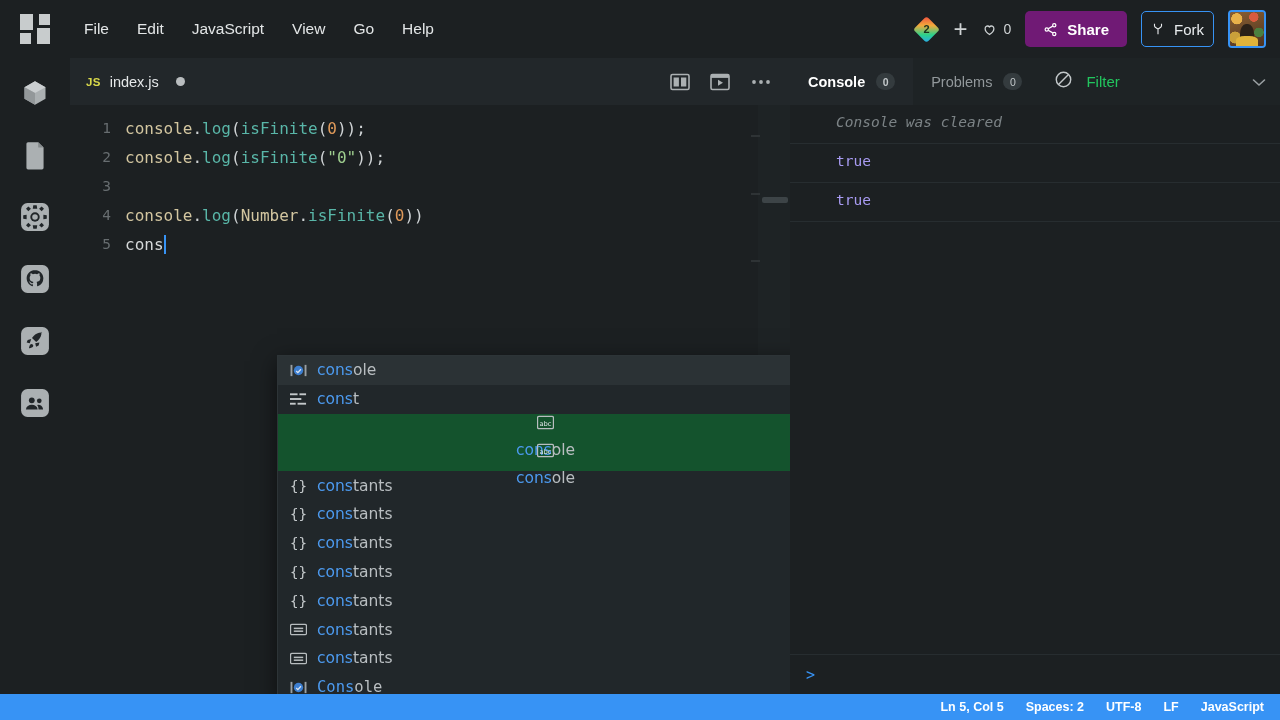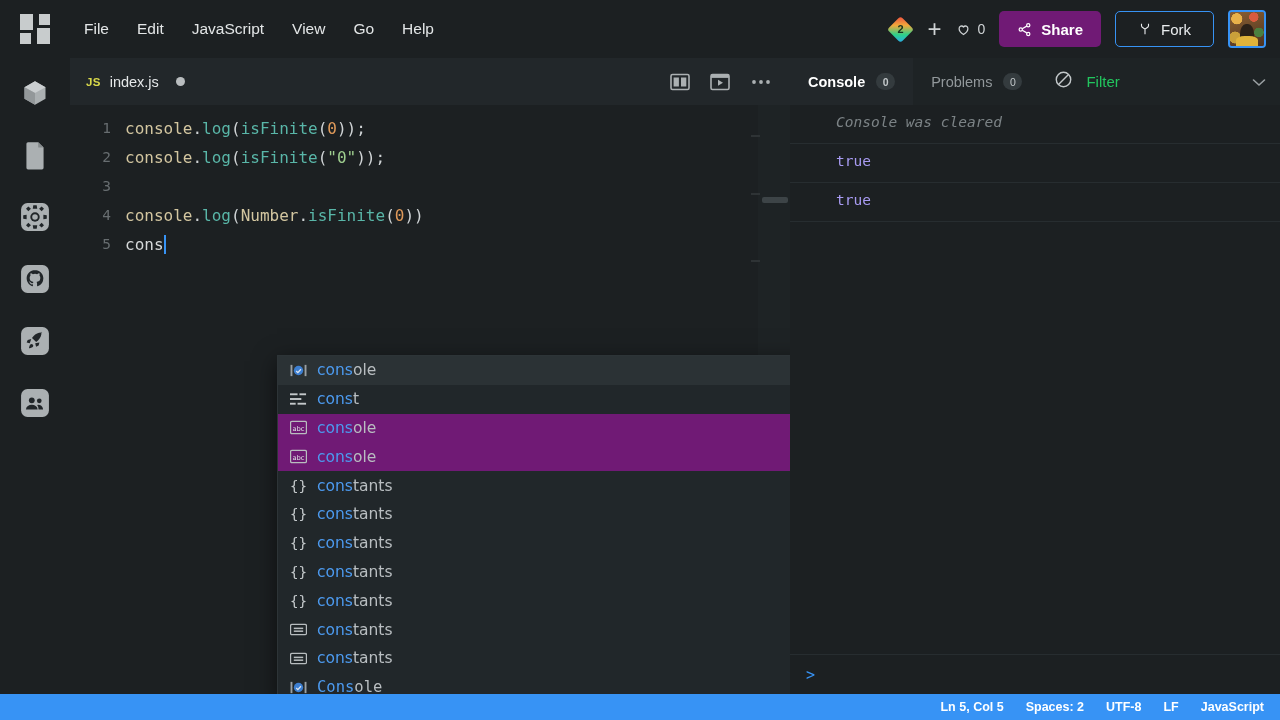--- a/index.html
+++ b/index.html
@@ -52,21 +52,21 @@
   .likes { display:flex; align-items:center; gap:7px; color:#cfd3d5; font-size:14px; cursor:pointer; }
   .heart { width:15px; height:15px; }
 
   .btn-share {
     background:#701a75; color:#fff; font-size:15px; font-weight:bold;
     padding:0 18px; height:36px; border-radius:5px; display:flex; align-items:center; gap:9px;
     cursor:pointer;
   }
   .btn-fork {
     background:transparent; color:#e9ecee; font-size:15px;
-    padding:0 22px; height:36px; border-radius:5px; display:flex; align-items:center; gap:9px;
+    padding:0 9px; height:36px; border-radius:5px; display:flex; align-items:center; gap:9px;
     border:1.5px solid #3793f5; cursor:pointer;
   }
   .avatar {
     width:38px; height:38px; border-radius:4px; border:2.5px solid #3793f5; overflow:hidden;
     position:relative; background:#6b4a2a; cursor:pointer;
   }
   .avatar .bg {
     position:absolute; inset:0;
     background:
       radial-gradient(circle at 20% 20%, #e8b14a 0 14%, transparent 15%),
@@ -147,21 +147,21 @@
   .ac {
     position:absolute; left:207px; top:250px; width:537px;
     background:#21272A; border:1px solid #2d3437; z-index:20;
     box-shadow:0 6px 22px rgba(0,0,0,.55);
   }
   .ac-row {
     height:28.8px; display:flex; align-items:center; gap:10px; padding:0 12px;
     font-family:"DejaVu Sans", sans-serif; font-size:15.5px; cursor:pointer;
   }
   .ac-row.sel { background:#2b3235; }
-  .ac-row.hov { background:#701a75; }
+  .ac-row.hov { background:#14532d;flex-direction:column; }
   .ac-row .label .m { color:#4c9aef; }
   .ac-row .label .r { color:#b9bec1; }
   .ac-row.mono .label { font-family:"DejaVu Sans Mono", monospace; }
   .ac-ico { width:17px; height:17px; flex:0 0 17px; display:flex; align-items:center; justify-content:center; }
 
   
   .console-col {
     width:490px; flex:0 0 490px; background:#1C2022; display:flex; flex-direction:column;
     min-height:0;
   }

